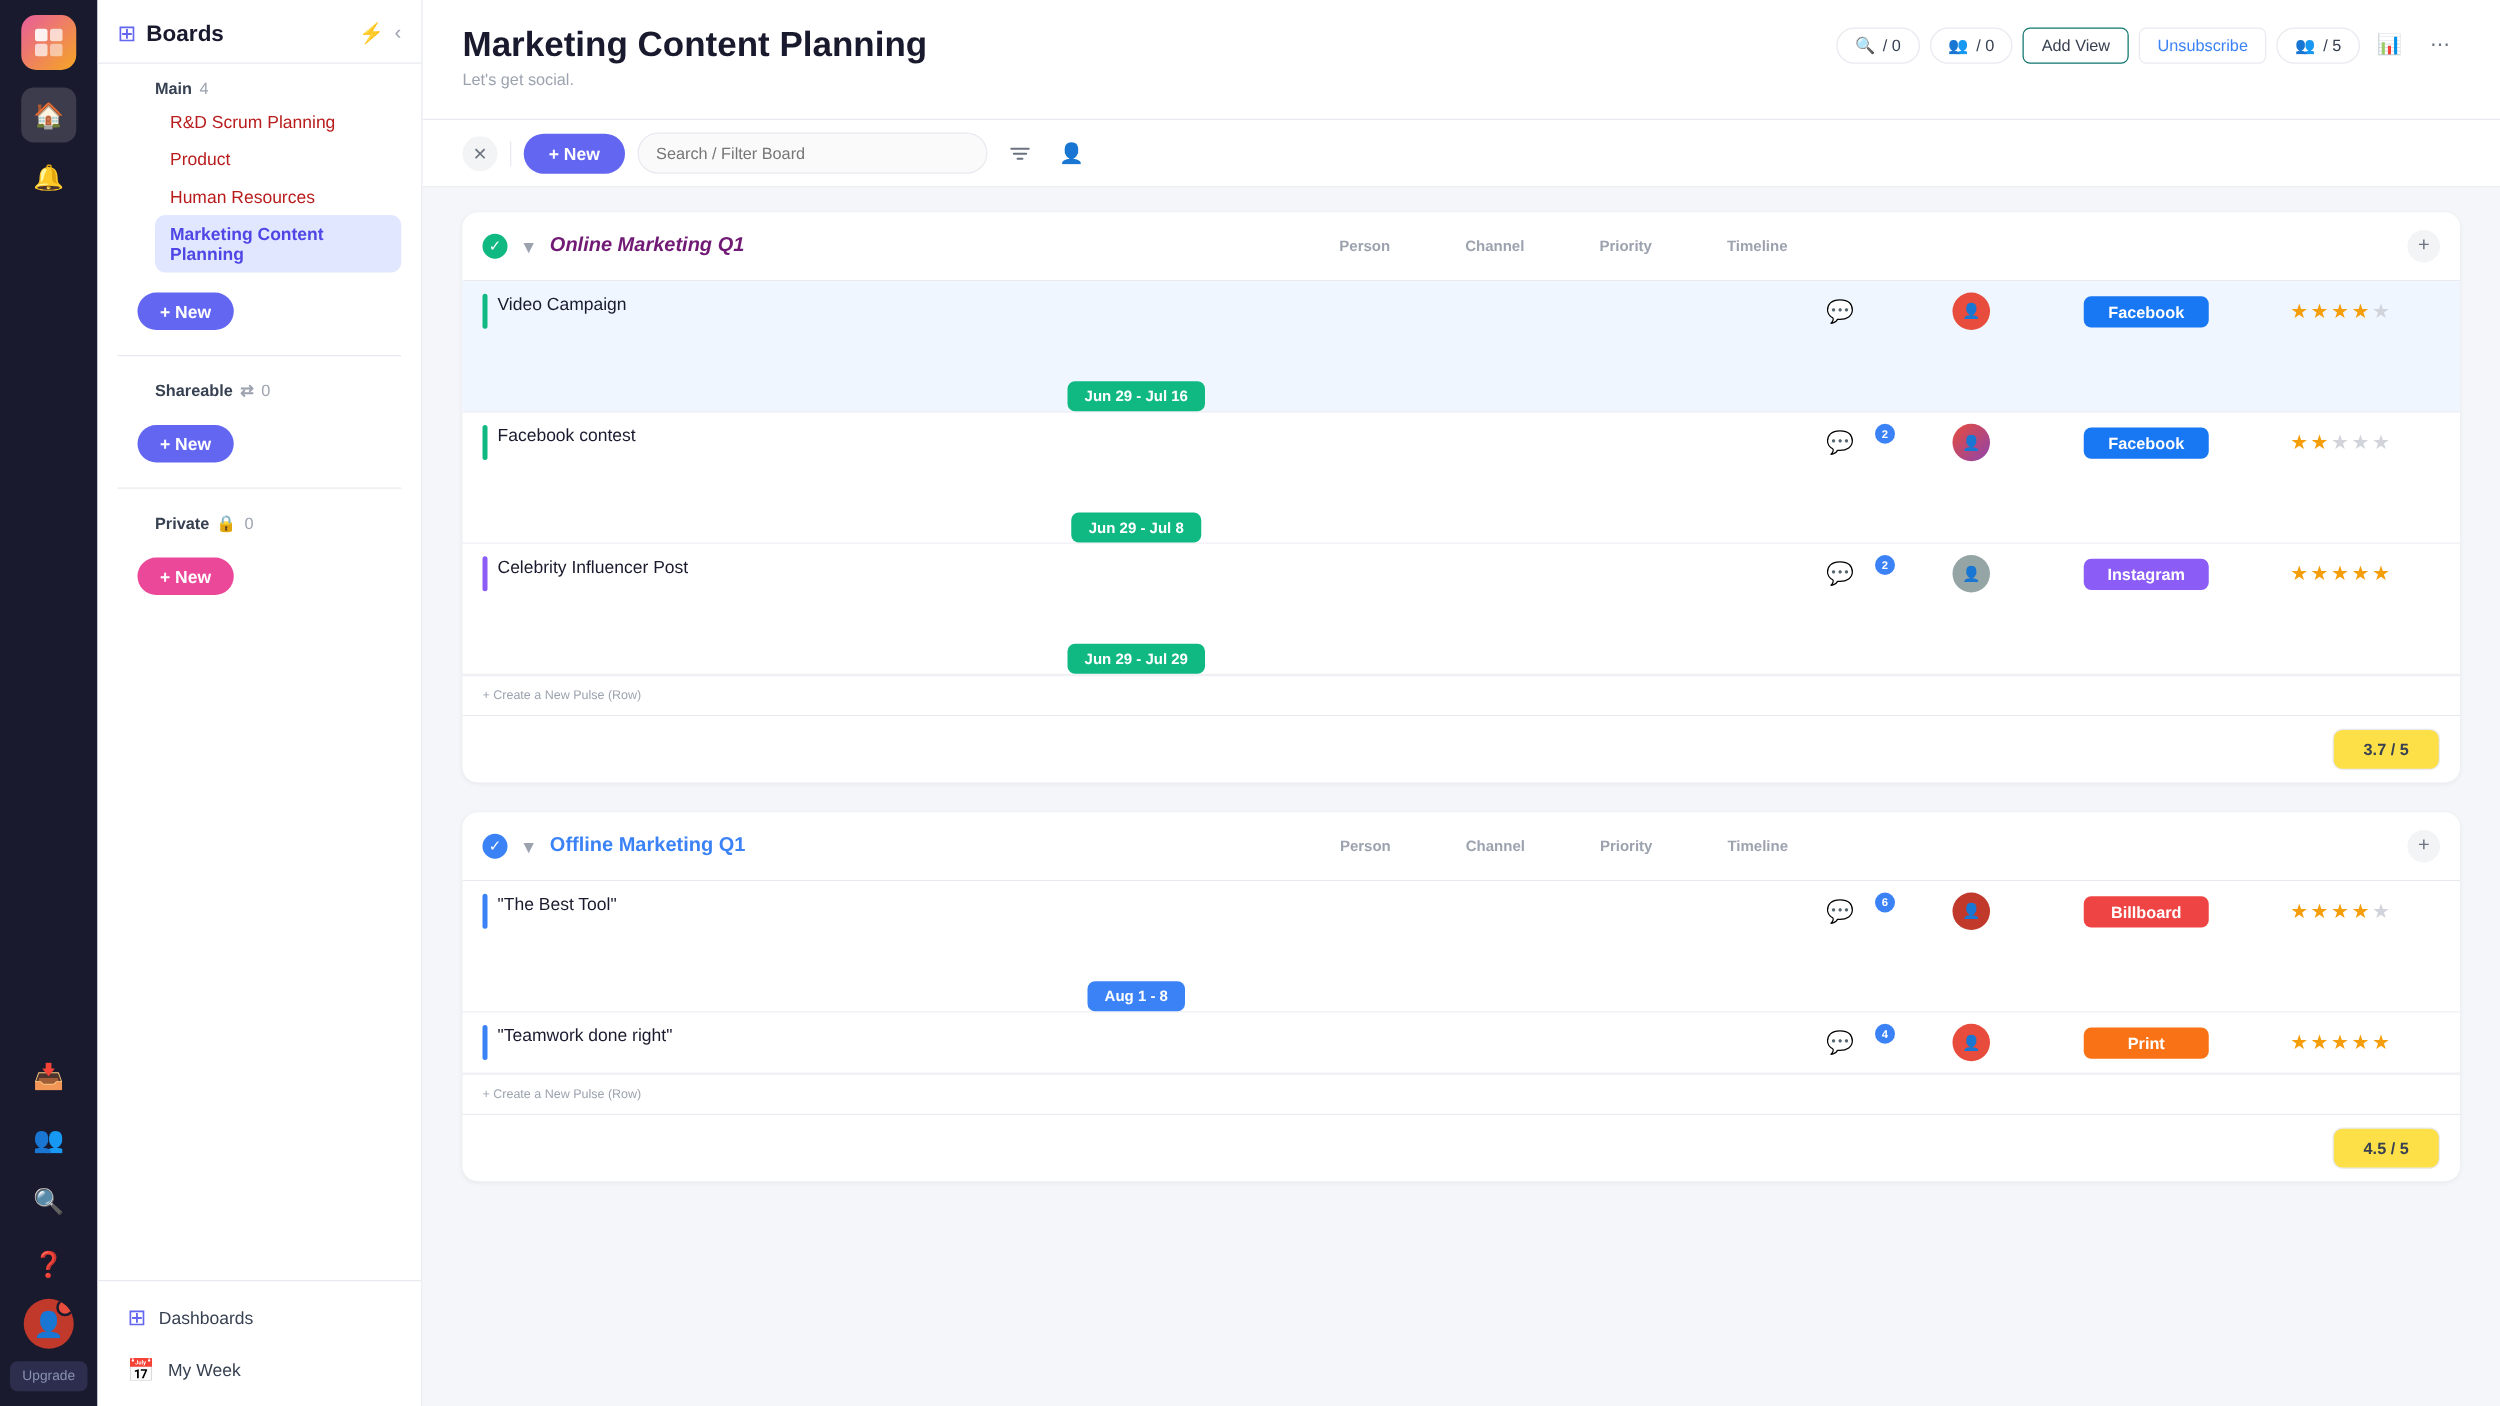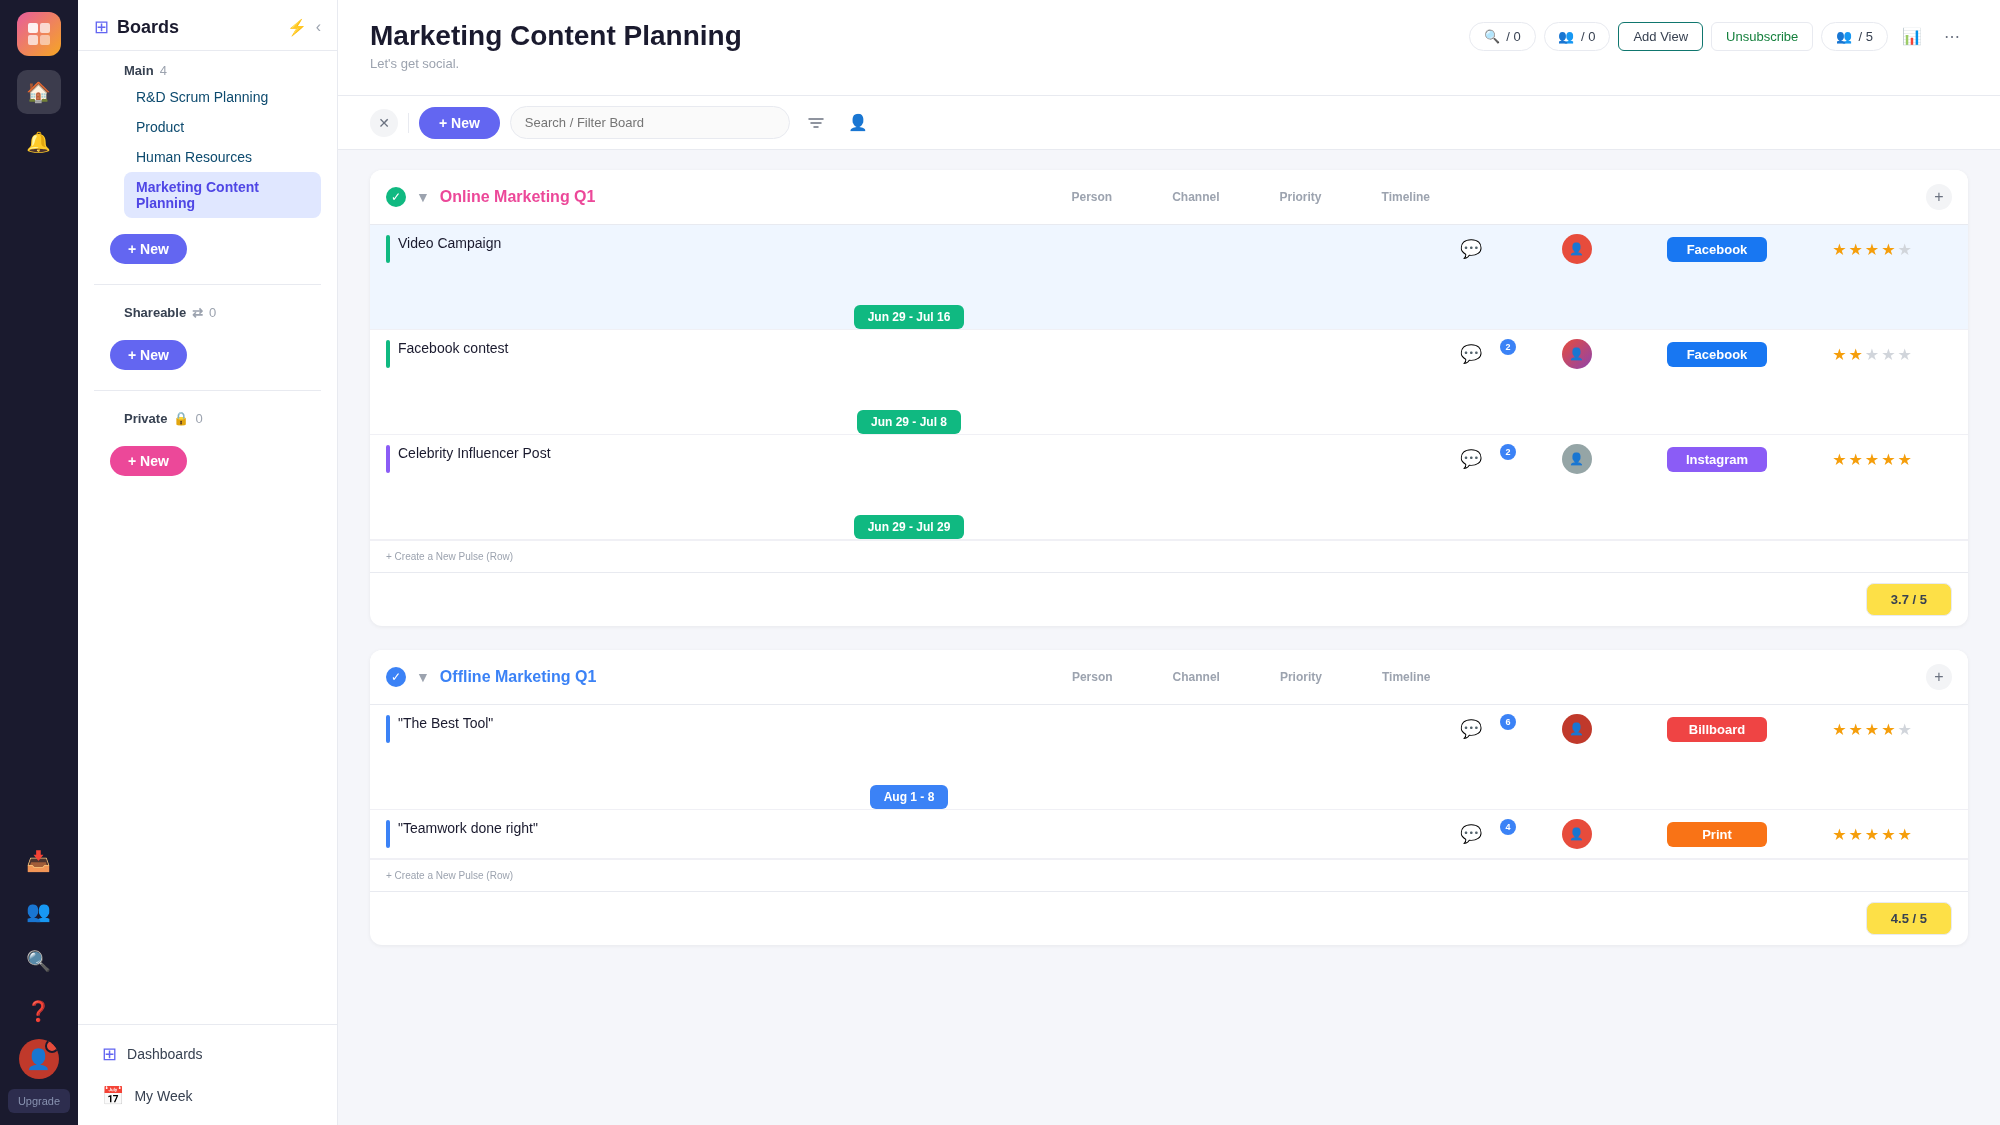--- a/index.html
+++ b/index.html
@@ -116,21 +116,21 @@
     .sidebar-section-title .count {
       color: #9ca3af;
       font-weight: 500;
     }
 
     .sidebar-item {
       padding: 7px 12px;
       border-radius: 8px;
       cursor: pointer;
       font-size: 14px;
-      color: #0c4a6e;
+      color: #b91c1c;
       transition: background 0.15s;
     }
     .sidebar-item.active {
       background: #e0e7ff;
       color: #4f46e5;
       font-weight: 600;
     }
 
     .new-btn {
       display: inline-flex;
@@ -225,21 +225,21 @@
       font-size: 13px;
       color: #374151;
       cursor: pointer;
       background: white;
     }
     .unsubscribe-btn {
       padding: 6px 14px;
       border: 1px solid #e8eaf0;
       border-radius: 6px;
       font-size: 13px;
-      color: #15803d;
+      color: #3b82f6;
       cursor: pointer;
       background: white;
     }
     .header-icon-btn {
       width: 32px; height: 32px;
       display: flex; align-items: center; justify-content: center;
       border-radius: 50%;
       cursor: pointer;
       color: #6b7280;
       font-size: 16px;
@@ -336,21 +336,21 @@
     .group-chevron {
       color: #9ca3af;
       cursor: pointer;
       font-size: 14px;
     }
     .group-title {
       font-size: 16px;
       font-weight: 700;
       color: #1a1a2e;
     }
-    .group-title.green { color: #ec4899; }
+    .group-title.green { color: #701a75; font-style: italic; }
     .group-title.blue { color: #3b82f6; }
     .group-add-btn {
       margin-left: auto;
       width: 26px; height: 26px;
       border-radius: 50%;
       background: #f3f4f6;
       display: flex; align-items: center; justify-content: center;
       cursor: pointer;
       color: #6b7280;
       font-size: 16px;

